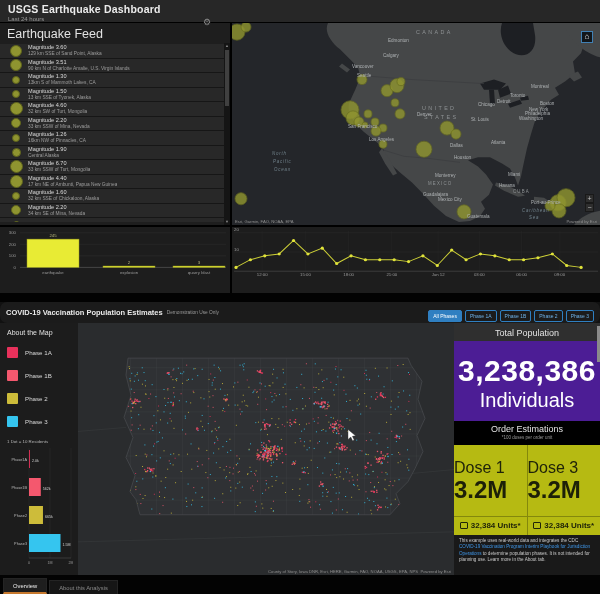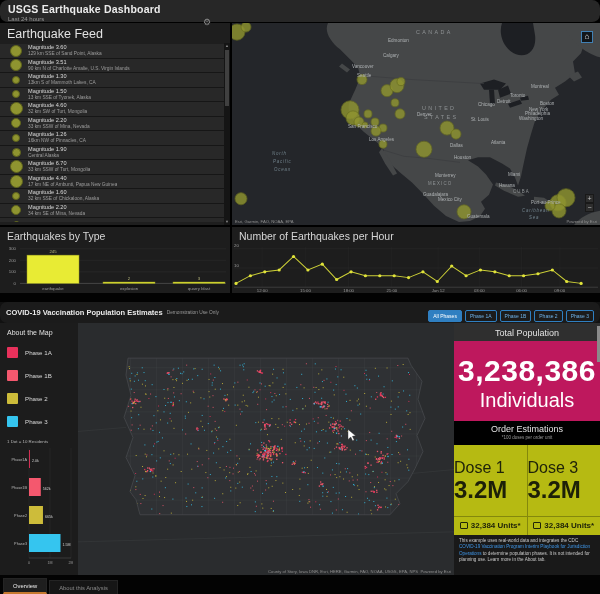--- a/index.html
+++ b/index.html
@@ -1,21 +1,21 @@
 <!DOCTYPE html>
 <html><head>
 <meta charset="utf-8">
 <style>
   * { box-sizing: border-box; margin: 0; padding: 0; }
   body { font-family: "Liberation Sans", sans-serif; background: #000; }
   .page { position: relative; width: 600px; height: 594px; background: #000; overflow: hidden; }
 
   
   .eq-dash { position: relative; height: 293px; display: flex; flex-direction: column; background: #000; }
-  .eq-header { height: 23px; background: #272727; padding: 3px 0 0 8px; border-bottom: 1px solid #000; border-radius: 8px; }
+  .eq-header { height: 23px; background: #272727; padding: 3px 0 0 8px; border-bottom: 1px solid #000; }
   .eq-title { font-size: 10.5px; font-weight: bold; color: #ececec; letter-spacing: 0.2px; }
   .eq-subtitle { font-size: 6px; color: #9a9a9a; margin-top: 1px; }
   .eq-gear { position: absolute; left: 203px; top: 17px; color: #8a8a8a; font-size: 9px; z-index: 5; cursor: pointer; }
   .eq-main { flex: 1; display: flex; margin-bottom: 2px; min-height: 0; }
   .feed-panel { position: relative; width: 230px; margin-right: 2px; background: #1e1e1e; overflow: hidden; }
   .feed-title { font-size: 12.5px; color: #e2e2e2; padding: 4px 0 3px 7px; }
   .feed-list { height: 178px; overflow: hidden; width: 224px; }
   .feed-item { display: flex; align-items: center; height: 14.5px; background: #282828; border-bottom: 1px solid #161616; padding-left: 4px; }
   .feed-dot-wrap { width: 24px; display: flex; justify-content: center; align-items: center; flex: none; }
   .feed-dot { border-radius: 50%; background: #8f9430; border: 1px solid #5f641c; }
@@ -65,21 +65,21 @@
   .legend-label { font-size: 6.2px; color: #d8d8d8; }
   .phase-chart-title { font-size: 4.4px; color: #b5b5b5; margin: 6px 0 2px; white-space: nowrap; }
   .pax { fill: #9a9a9a; font-size: 3.6px; font-family: "Liberation Sans", sans-serif; }
   .pbl { fill: #b8b8b8; font-size: 3.8px; font-family: "Liberation Sans", sans-serif; }
   .pvl { fill: #d2d2d2; font-size: 3.6px; font-family: "Liberation Sans", sans-serif; }
   .covid-map { position: relative; flex: 1; background: #2a2c2e; overflow: hidden; }
   .covid-map svg { position: absolute; inset: 0; width: 100%; height: 100%; }
   .covid-attr { left: auto; right: 36px; }
   .covid-right { position: relative; width: 146px; flex: none; display: flex; flex-direction: column; background: #191919; }
   .stat-head { height: 18px; background: #2f2f2f; color: #e3e3e3; font-size: 9px; text-align: center; padding-top: 5px; }
-  .total-body { height: 80px; background: #be185d; text-align: center; padding-top: 15px; }
+  .total-body { height: 80px; background: #4c1d95; text-align: center; padding-top: 15px; }
   .total-value { font-size: 30px; font-weight: bold; color: #fff; letter-spacing: 0.5px; line-height: 30px; }
   .total-unit { font-size: 20px; color: #fff; margin-top: 3px; }
   .order-head { height: 24px; background: #000000; text-align: center; padding-top: 3px; }
   .order-label { font-size: 9px; color: #e3e3e3; }
   .order-note { font-size: 4.5px; color: #9a9a9a; margin-top: 1px; }
   .dose-area { height: 90px; background: #b6ba12; display: flex; }
   .dose-col { flex: 1; display: flex; flex-direction: column; }
   .dose-col.first { border-right: 1px solid rgba(40, 42, 2, 0.35); }
   .dose-top { flex: 1; display: flex; flex-direction: column; justify-content: center; }
   .dose-label { font-size: 16px; color: #20240a; line-height: 17px; }
@@ -330,21 +330,20 @@
           <div class="zoom-btn">+</div>
           <div class="zoom-btn">−</div>
         </div>
         <div class="map-attr">Esri, Garmin, FAO, NOAA, EPA</div>
         <div class="map-powered">Powered by Esri</div>
       </div>
     </div>
 
     <div class="eq-charts">
       <div class="chart-panel bytype">
-        <div class="chart-title">Earthquakes by Type</div>
         <svg id="bytype-svg" viewBox="0 0 230 52" preserveAspectRatio="none">
             <line x1="20" y1="42" x2="226" y2="42" stroke="#2c2c2c" stroke-width="0.6"></line>
             <text x="16" y="43.5" text-anchor="end" class="ax">0</text>
             <line x1="20" y1="30" x2="226" y2="30" stroke="#2c2c2c" stroke-width="0.6"></line>
             <text x="16" y="31.5" text-anchor="end" class="ax">100</text>
             <line x1="20" y1="18" x2="226" y2="18" stroke="#2c2c2c" stroke-width="0.6"></line>
             <text x="16" y="19.5" text-anchor="end" class="ax">200</text>
             <line x1="20" y1="6" x2="226" y2="6" stroke="#2c2c2c" stroke-width="0.6"></line>
             <text x="16" y="7.5" text-anchor="end" class="ax">300</text>
             <line x1="20" y1="42" x2="226" y2="42" stroke="#555" stroke-width="0.7"></line>
@@ -353,21 +352,20 @@
             <text x="53" y="49" text-anchor="middle" class="ax">earthquake</text>
             <rect x="103" y="40.6" width="52" height="1.4" fill="#e8eb34" stroke="#9a9d1e" stroke-width="0.5"></rect>
             <text x="129" y="38.6" text-anchor="middle" class="axv">2</text>
             <text x="129" y="49" text-anchor="middle" class="ax">explosion</text>
             <rect x="173" y="40.6" width="52" height="1.4" fill="#e8eb34" stroke="#9a9d1e" stroke-width="0.5"></rect>
             <text x="199" y="38.6" text-anchor="middle" class="axv">3</text>
             <text x="199" y="49" text-anchor="middle" class="ax">quarry blast</text>
           </svg>
       </div>
       <div class="chart-panel perhour">
-        <div class="chart-title">Number of Earthquakes per Hour</div>
         <svg id="perhour-svg" viewBox="0 0 366 52" preserveAspectRatio="none">
             <line x1="30" y1="4" x2="30" y2="46" stroke="#262626" stroke-width="0.6"></line>
             <text x="30" y="51" text-anchor="middle" class="ax">12:00</text>
             <line x1="73" y1="4" x2="73" y2="46" stroke="#262626" stroke-width="0.6"></line>
             <text x="73" y="51" text-anchor="middle" class="ax">15:00</text>
             <line x1="116" y1="4" x2="116" y2="46" stroke="#262626" stroke-width="0.6"></line>
             <text x="116" y="51" text-anchor="middle" class="ax">18:00</text>
             <line x1="159" y1="4" x2="159" y2="46" stroke="#262626" stroke-width="0.6"></line>
             <text x="159" y="51" text-anchor="middle" class="ax">21:00</text>
             <line x1="205" y1="4" x2="205" y2="46" stroke="#262626" stroke-width="0.6"></line>

